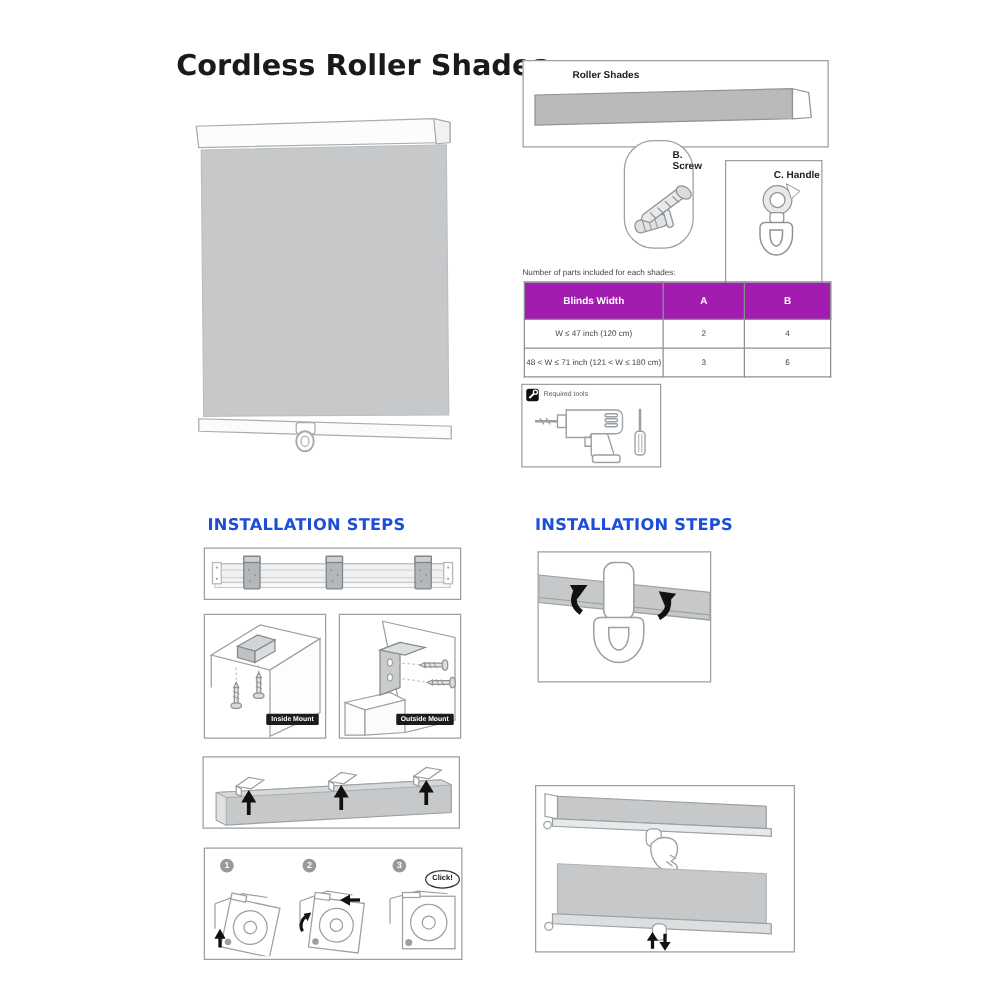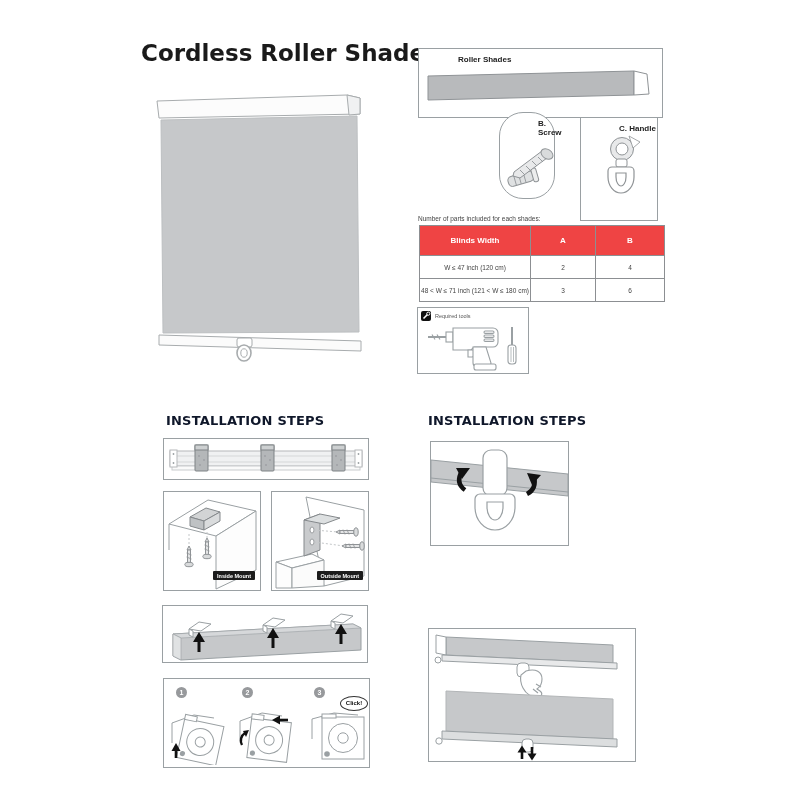--- a/index.html
+++ b/index.html
@@ -1,25 +1,25 @@
 <!DOCTYPE html>
 <html><head>
 <meta charset="utf-8">
 <style>
   html,body{margin:0;padding:0;background:#fff;}
   .page{position:relative;width:800px;height:800px;background:#fff;overflow:hidden;
         font-family:"Liberation Sans",sans-serif;color:#222;}
   .abs{position:absolute;}
   .box{border:1px solid #9aa0a3;background:#fff;box-sizing:border-box;}
   .title{font-family:"DejaVu Sans",sans-serif;font-weight:bold;font-size:23px;color:#1a1a1a;}
-  .sec-head{font-family:"DejaVu Sans",sans-serif;font-weight:bold;font-size:13px;color:#0f172a;letter-spacing:.2px;text-align:right;}
+  .sec-head{font-family:"DejaVu Sans",sans-serif;font-weight:bold;font-size:13px;color:#1d4ed8;letter-spacing:.2px;text-align:right;}
   .box-label{font-weight:bold;font-size:8px;color:#222;padding-left:32px;}
   .caption{font-size:6.5px;color:#444;}
   .ptable{border-collapse:collapse;width:245px;table-layout:fixed;}
-  .ptable th{background:#ef4444;color:#fff;font-size:8px;font-weight:bold;border:1px solid #8c8f92;height:27px;}
+  .ptable th{background:#a21caf;color:#fff;font-size:8px;font-weight:bold;border:1px solid #8c8f92;height:27px;}
   .ptable td{font-size:6.5px;color:#444;text-align:center;border:1px solid #8c8f92;height:20px;background:#fff;}
   .badge{position:absolute;background:#1c1c1c;color:#fff;font-size:5.5px;font-weight:bold;
          padding:1.5px 4px;border-radius:1px;white-space:nowrap;}
   .step-num{position:absolute;width:11px;height:11px;border-radius:50%;background:#97999c;color:#fff;
             font-size:7px;font-weight:bold;text-align:center;line-height:11px;}
   .click-oval{position:absolute;border:1px solid #333;border-radius:50%;background:#fff;
               font-size:6px;font-weight:bold;color:#111;text-align:center;line-height:12px;
               width:26px;height:13px;}
   .tools-label{font-size:5.5px;color:#555;}
   svg{display:block;}
@@ -64,21 +64,21 @@
       </g>
       <polygon points="14,33 42,12 47,19 20,39 13,37" fill="#e8e9ea" stroke="#8f9396"></polygon>
       <line x1="20" y1="31" x2="25" y2="36" stroke="#8f9396" stroke-width="0.9"></line>
       <line x1="26" y1="27" x2="31" y2="32" stroke="#8f9396" stroke-width="0.9"></line>
       <line x1="32" y1="22" x2="37" y2="27" stroke="#8f9396" stroke-width="0.9"></line>
       <line x1="38" y1="18" x2="43" y2="23" stroke="#8f9396" stroke-width="0.9"></line>
       <ellipse cx="47" cy="15" rx="6.5" ry="4.6" transform="rotate(34 47 15)" fill="#d9dbdc" stroke="#8f9396"></ellipse>
     </svg>
   </div>
 
-  <div class="abs box" style="left:580px;top:117px;width:78px;height:104px;">
+  <div class="abs box" style="left:580px;top:128px;width:78px;height:104px;">
     <div class="box-label" style="margin:6px 0 0 6px;">C. Handle</div>
     <svg width="56" height="62" viewBox="0 0 56 62" style="margin:1px auto 0 auto;">
       <circle cx="31" cy="15" r="11.5" fill="#e8e9ea" stroke="#8f9396"></circle>
       <circle cx="31" cy="15" r="6" fill="#fff" stroke="#8f9396"></circle>
       <polygon points="38,2 49,8 42,14" fill="#fff" stroke="#8f9396" stroke-width="0.8"></polygon>
       <rect x="25" y="25" width="11" height="8" rx="2" fill="#fff" stroke="#8f9396"></rect>
       <path fill-rule="evenodd" fill="#fff" stroke="#8f9396" stroke-width="1.2" d="M21,33 h18 a4,4 0 0 1 4,4 v6 c0,9 -6,16 -13,16 c-7,0 -13,-7 -13,-16 v-6 a4,4 0 0 1 4,-4 z
            M25,39 v4 c0,6 3,9 5,9 c2,0 5,-3 5,-9 v-4 z"></path>
     </svg>
   </div>

